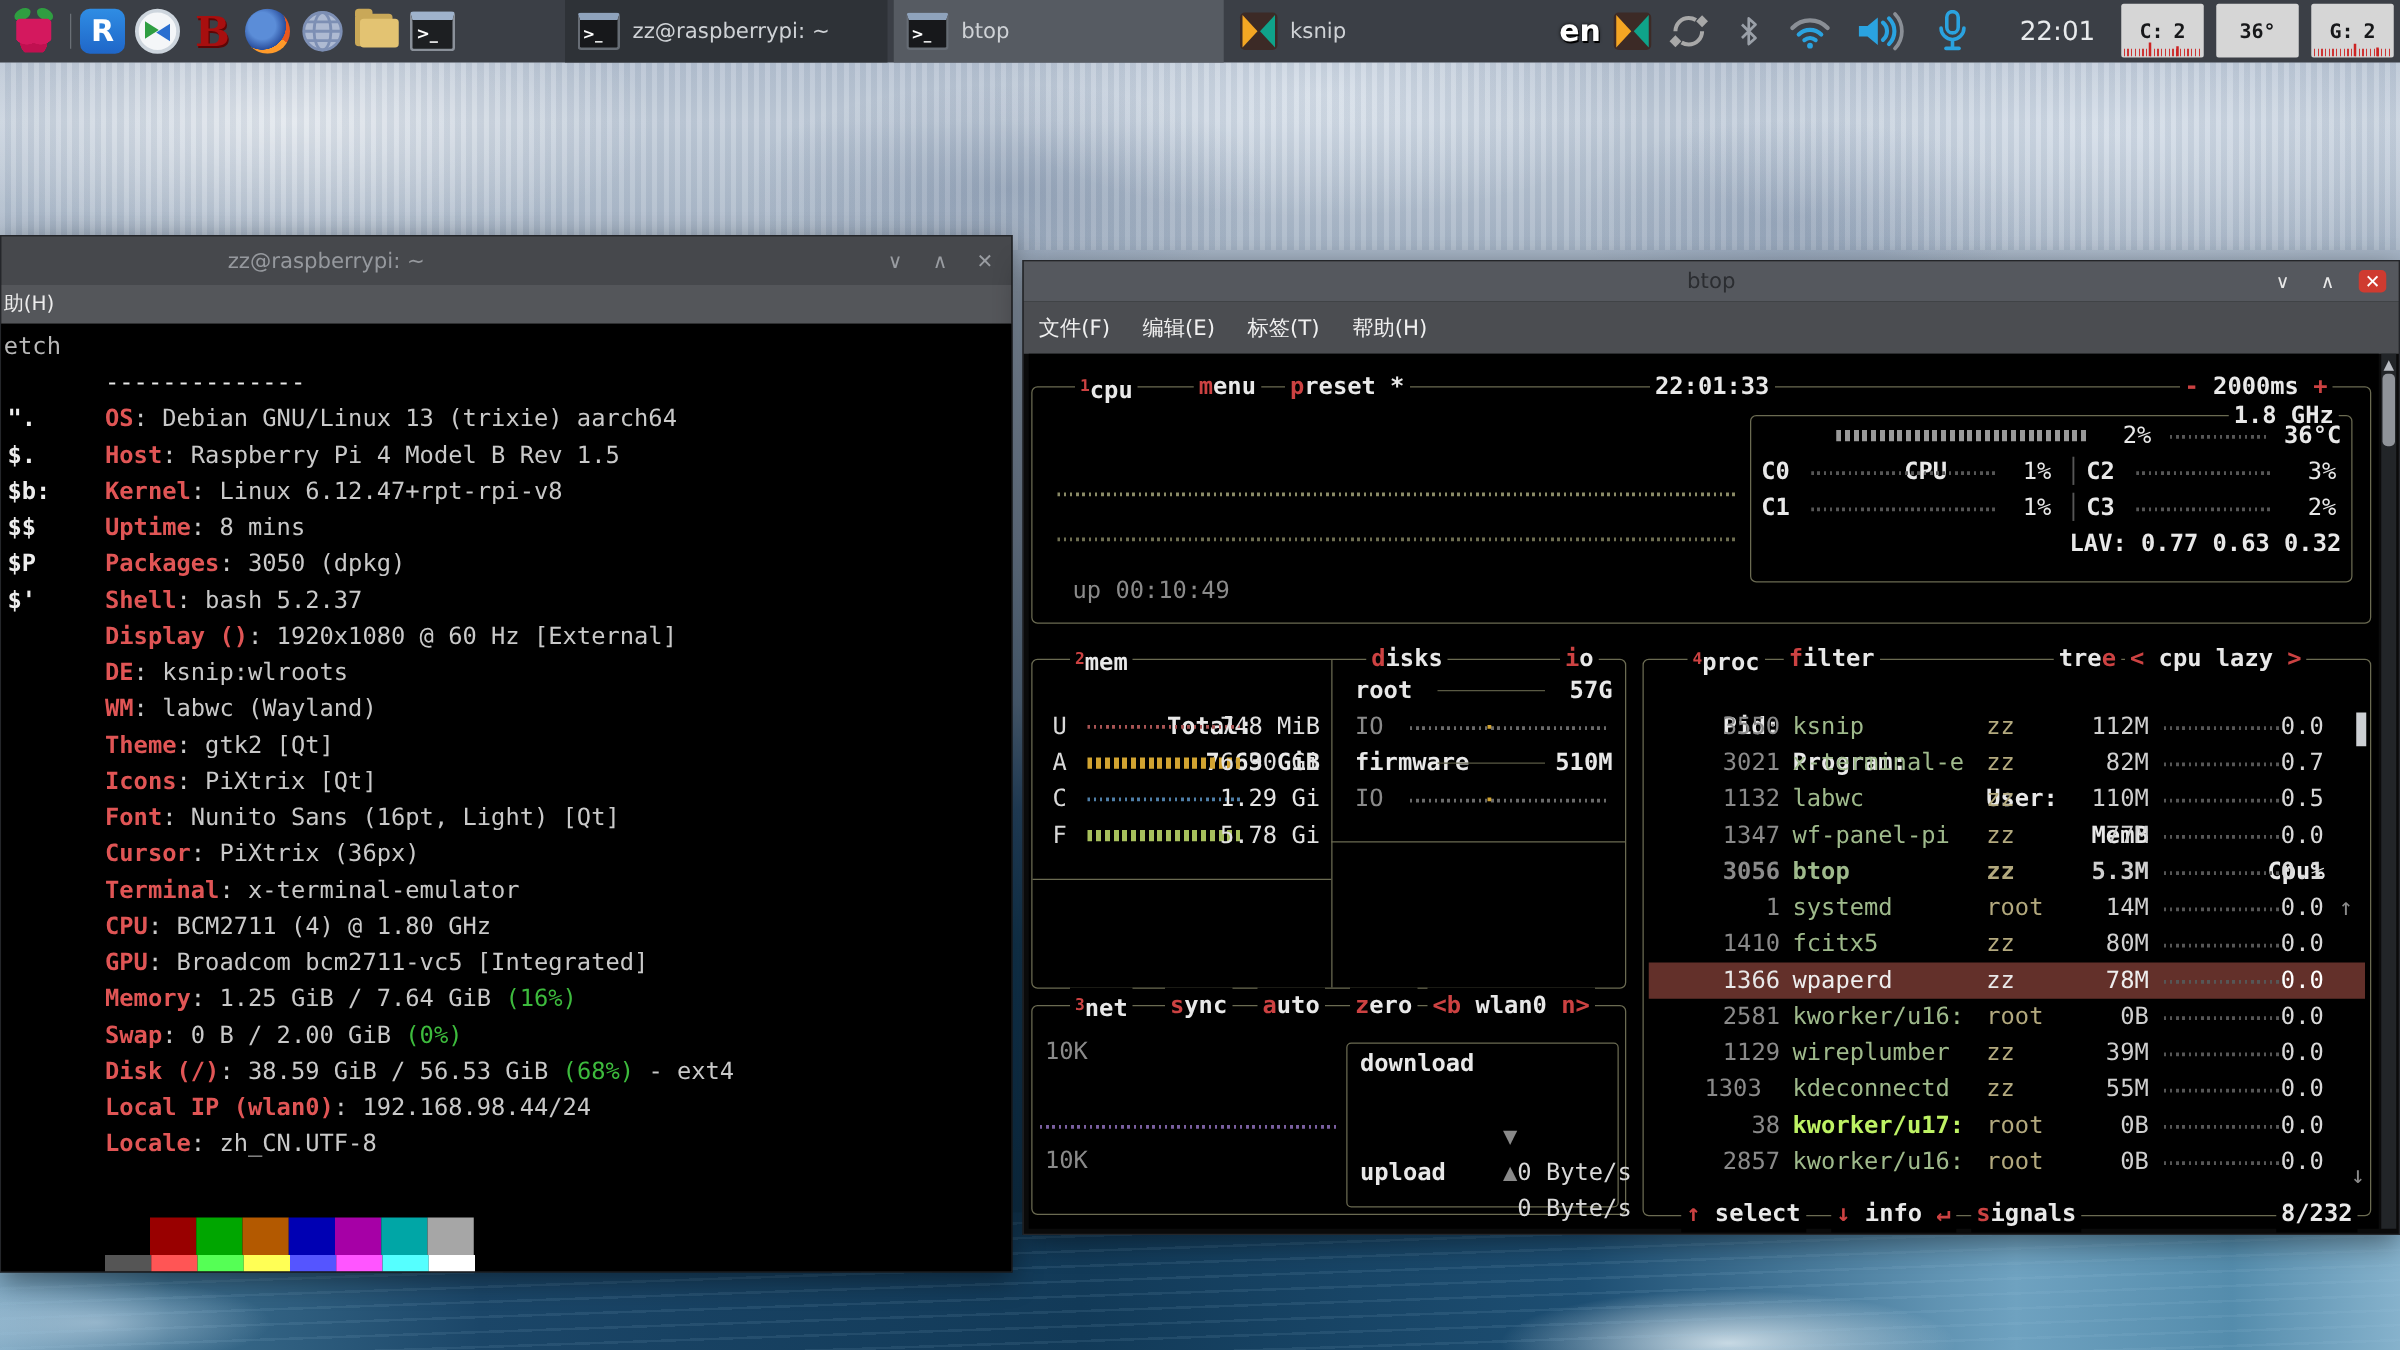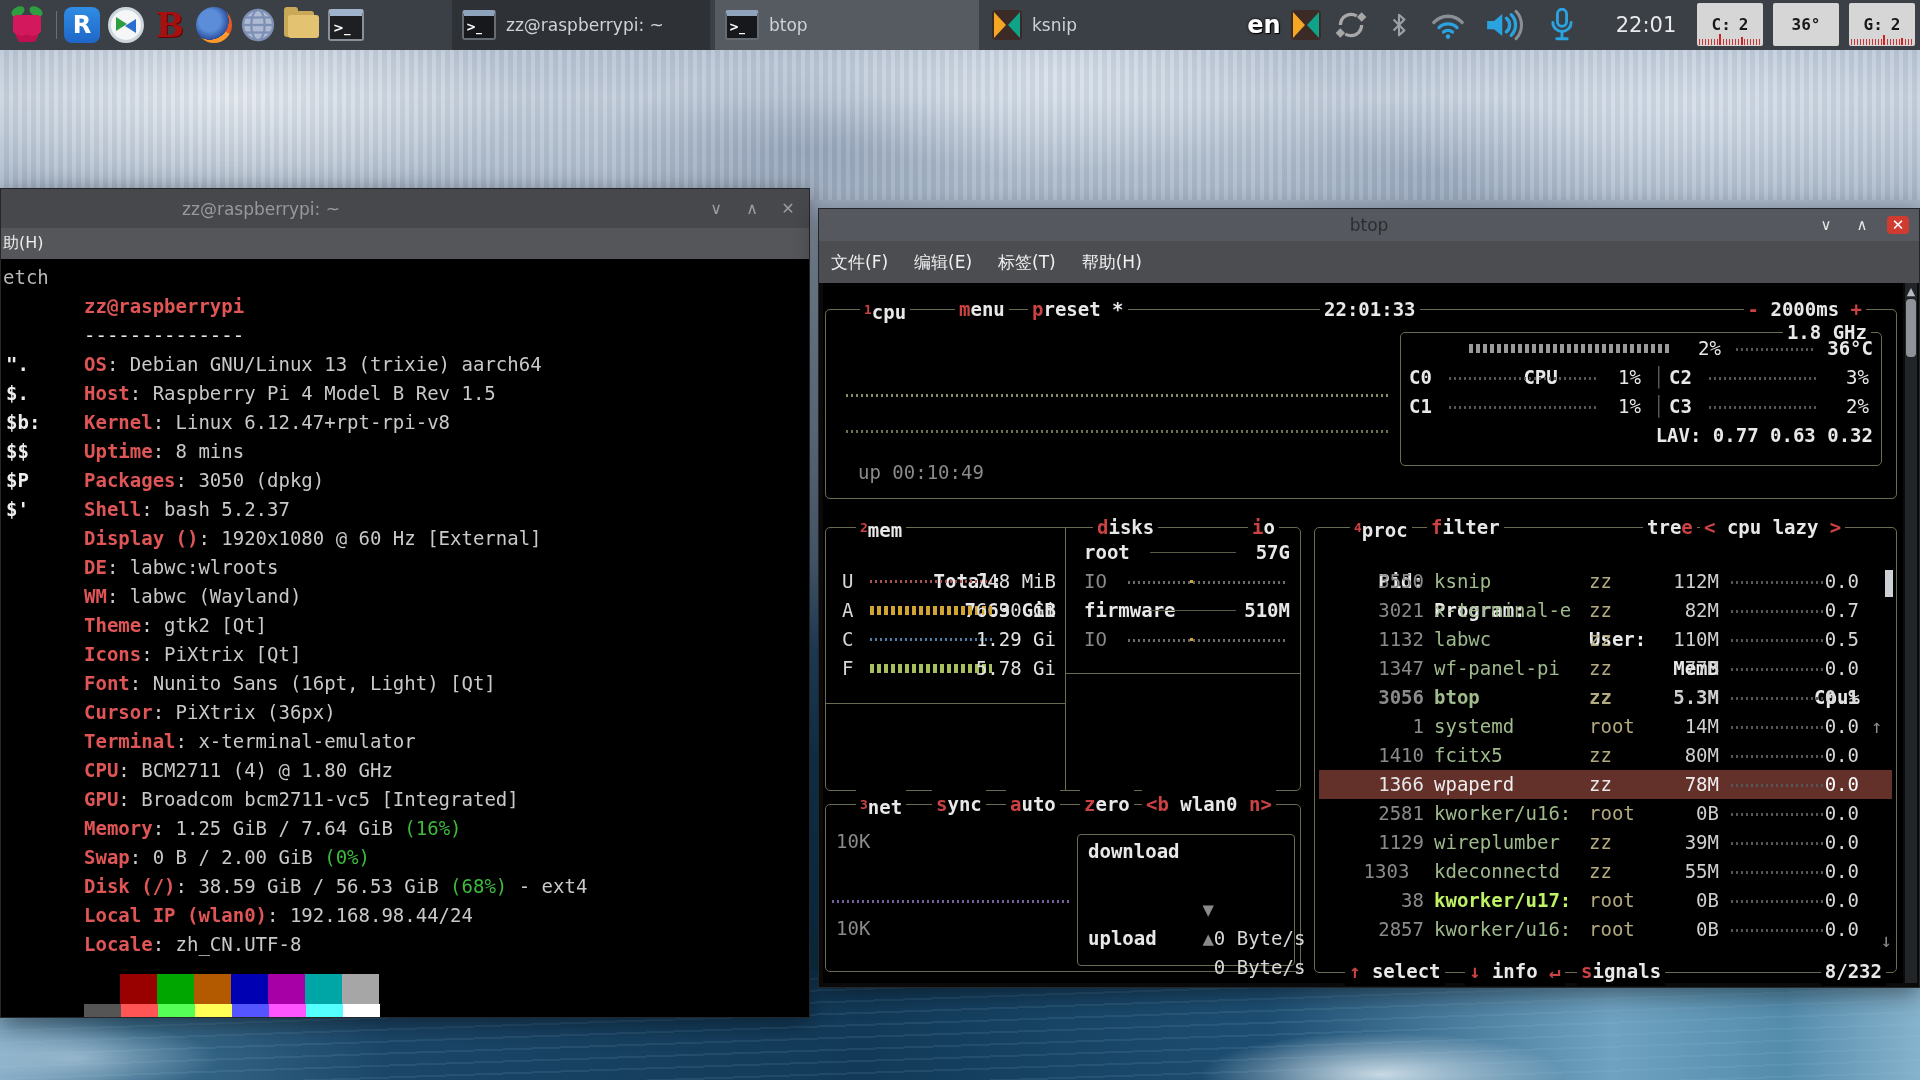--- a/index.html
+++ b/index.html
@@ -254,30 +254,29 @@
       <span class="wc">∧</span>
       <span class="wc">✕</span>
     </span>
   </div>
   <div class="menubar">
     <span>助(H)</span>
   </div>
   <div id="term-content">
     <div id="term-lines" style="padding-top:4px">
         <div class="tline"><span class="tart tgray" style="left: 2px; font-weight: normal;">etch</span></div>
-        <div class="tline"><span class="tred">zz@raspberrypi</span></div>
         <div class="tline"><span class="twhite">--------------</span></div>
         <div class="tline"><span class="tart">".</span><span class="tred">OS</span><span>: Debian GNU/Linux 13 (trixie) aarch64</span></div>
         <div class="tline"><span class="tart">$.</span><span class="tred">Host</span><span>: Raspberry Pi 4 Model B Rev 1.5</span></div>
         <div class="tline"><span class="tart">$b:</span><span class="tred">Kernel</span><span>: Linux 6.12.47+rpt-rpi-v8</span></div>
         <div class="tline"><span class="tart">$$</span><span class="tred">Uptime</span><span>: 8 mins</span></div>
         <div class="tline"><span class="tart">$P</span><span class="tred">Packages</span><span>: 3050 (dpkg)</span></div>
         <div class="tline"><span class="tart">$'</span><span class="tred">Shell</span><span>: bash 5.2.37</span></div>
         <div class="tline"><span class="tred">Display ()</span><span>: 1920x1080 @ 60 Hz [External]</span></div>
-        <div class="tline"><span class="tred">DE</span><span>: labwc:wlroots</span></div>
+        <div class="tline"><span class="tred">DE</span><span>: ksnip:wlroots</span></div>
         <div class="tline"><span class="tred">WM</span><span>: labwc (Wayland)</span></div>
         <div class="tline"><span class="tred">Theme</span><span>: gtk2 [Qt]</span></div>
         <div class="tline"><span class="tred">Icons</span><span>: PiXtrix [Qt]</span></div>
         <div class="tline"><span class="tred">Font</span><span>: Nunito Sans (16pt, Light) [Qt]</span></div>
         <div class="tline"><span class="tred">Cursor</span><span>: PiXtrix (36px)</span></div>
         <div class="tline"><span class="tred">Terminal</span><span>: x-terminal-emulator</span></div>
         <div class="tline"><span class="tred">CPU</span><span>: BCM2711 (4) @ 1.80 GHz</span></div>
         <div class="tline"><span class="tred">GPU</span><span>: Broadcom bcm2711-vc5 [Integrated]</span></div>
         <div class="tline"><span class="tred">Memory</span><span>: 1.25 GiB / 7.64 GiB </span><span class="tgreen">(16%)</span></div>
         <div class="tline"><span class="tred">Swap</span><span>: 0 B / 2.00 GiB </span><span class="tgreen">(0%)</span></div>

